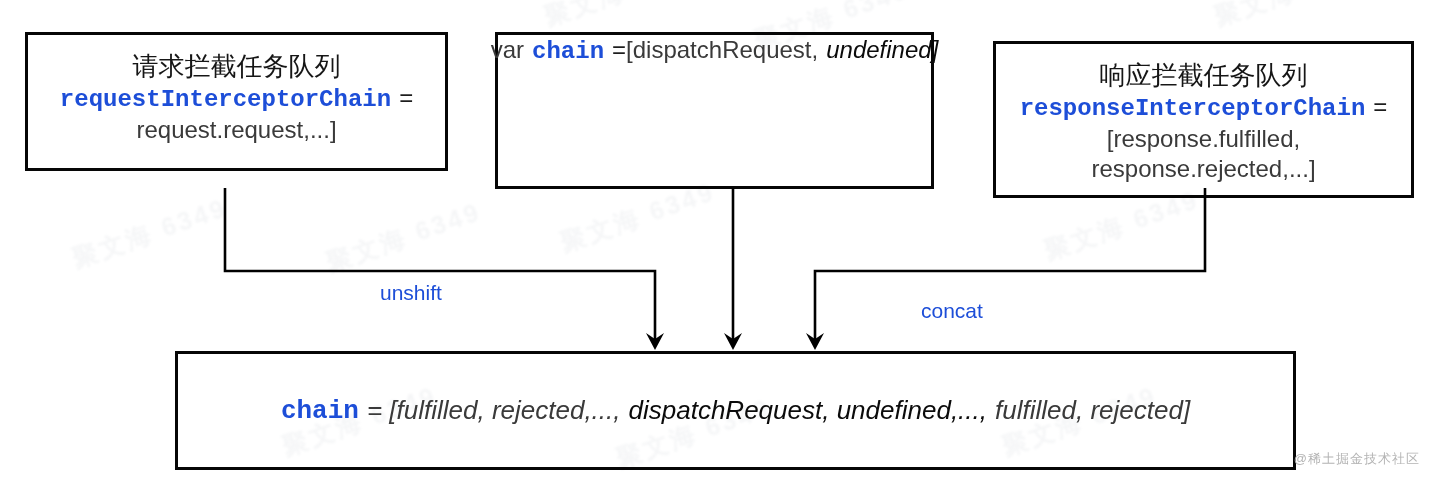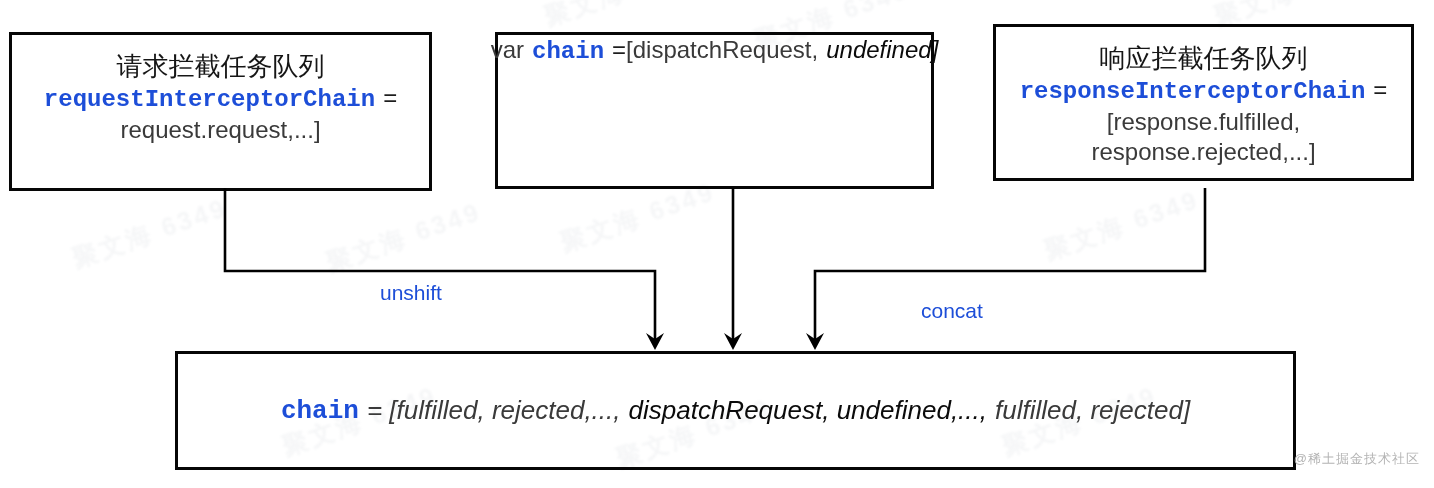--- a/index.html
+++ b/index.html
@@ -4,24 +4,24 @@
 <style>
   html,body { margin:0; padding:0; background:#ffffff; }
   .canvas {
     position:relative; width:1434px; height:488px; background:#ffffff;
     font-family:"Liberation Sans","DejaVu Sans",sans-serif; overflow:hidden;
   }
   .box {
     position:absolute; border:3px solid #060606; background:transparent;
     box-sizing:border-box; text-align:center;
   }
-  .box-request  { left:9px;  top:32px;  width:423px;  height:159px; padding-top:15px; }
+  .box-request  { left:25px;  top:32px;  width:423px;  height:139px; padding-top:15px; }
   .box-init     { left:495px; top:32px;  width:439px;  height:157px;
                   display:flex; flex-direction:row; justify-content:center; }
-  .box-response { left:993px; top:24px;  width:421px;  height:157px; padding-top:15px; }
+  .box-response { left:993px; top:41px;  width:421px;  height:157px; padding-top:15px; }
   .box-result   { left:175px; top:351px; width:1121px; height:119px;
                   display:flex; align-items:center; justify-content:center;
                   font-size:26px; color:#3a3a3a; white-space:nowrap; }
   .bline  { line-height:30px; font-size:24px; color:#3a3a3a; white-space:nowrap; }
   .btitle { font-size:26px; line-height:33px; color:#161616; }
   .varname { color:#1d4ed8; font-weight:700;font-family:Liberation Mono, monospace; }
   .eq   { margin-left:8px; color:#1d1d1d; }
   .kw   { margin-right:8px; }
   .sp   { margin-left:8px;font-style:italic; }
   .dark { color:#0b0b0b; }

